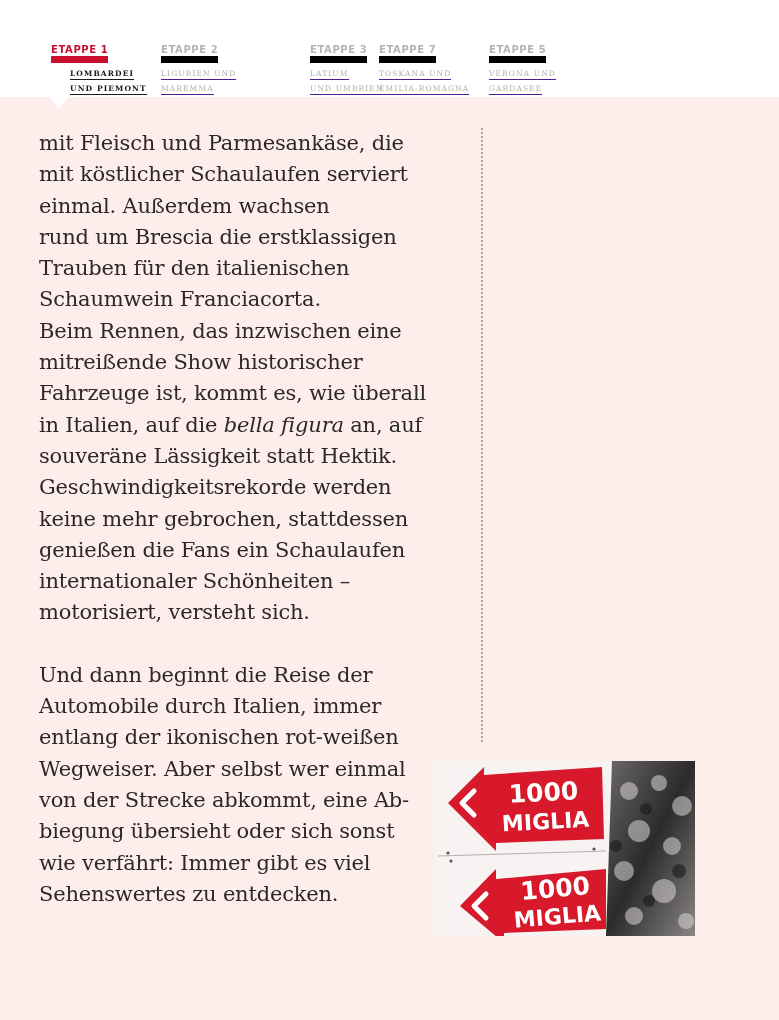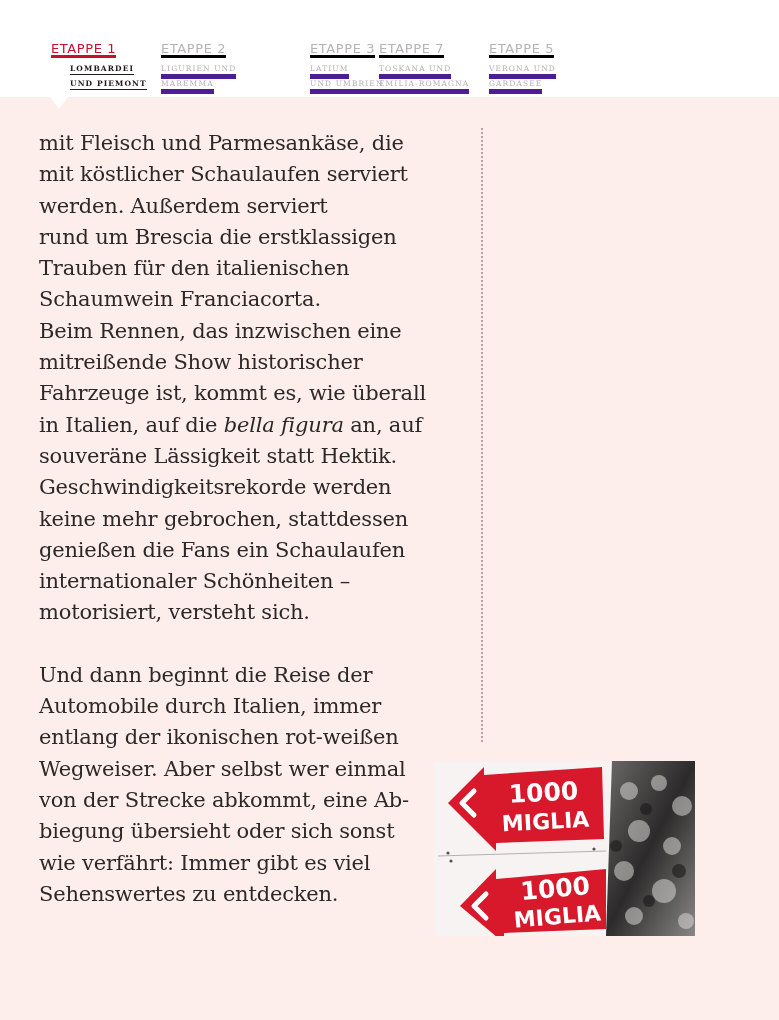--- a/index.html
+++ b/index.html
@@ -14,34 +14,34 @@
       position: absolute; left: 0; top: 0; width: 779px; height: 97px;
       background: #ffffff;
     }
     .stage {
       position: absolute; top: 38px;
       text-decoration: none;
     }
     .stage .num {
       display: inline-block;
       font-family: "DejaVu Sans", sans-serif;
-      font-weight: normal; font-size: 13px; letter-spacing: 0.6px;
+      font-weight: bold; font-size: 10px; letter-spacing: 0.6px;
       color: #b8b3b3;
-      border-bottom: 3px solid #000000;
+      border-bottom: 7px solid #000000;
       padding-bottom: 1px;
       line-height: 10px;
     }
     .stage .name {
       font-family: "DejaVu Serif", serif;
       font-size: 7.5px; letter-spacing: 1.1px;
       color: #b5b0b0;
       line-height: 15px;
     }
     .stage .name span {
-      border-bottom: 5px solid #4c1d95;
+      border-bottom: 1px solid #4c1d95;
       padding-bottom: 1px;
     }
     .stage.active .num { color: #c8102e; border-bottom-color: #c8102e; }
     .stage.active .name { color: #1f1a1a; font-weight: bold; margin-left: 19px; }
     .stage.active .name span { border-bottom: 1.5px solid #1f1a1a; }
     .pointer {
       position: absolute; left: 50px; top: 97px;
       width: 0; height: 0;
       border-left: 9px solid transparent;
       border-right: 9px solid transparent;
@@ -105,21 +105,21 @@
       <span>GARDASEE</span>
     </div>
   </a>
 </header>
 <div class="pointer"></div>
 
 <main class="article">
   <p>
     <span class="line">mit Fleisch und Parmesankäse, die</span>
     <span class="line">mit köstlicher Schaulaufen serviert</span>
-    <span class="line">werden. Außerdem serviert</span>
+    <span class="line">einmal. Außerdem wachsen</span>
     <span class="line">rund um Brescia die erstklassigen</span>
     <span class="line">Trauben für den italienischen</span>
     <span class="line">Schaumwein Franciacorta.</span>
     <span class="line">Beim Rennen, das inzwischen eine</span>
     <span class="line">mitreißende Show historischer</span>
     <span class="line">Fahrzeuge ist, kommt es, wie überall</span>
     <span class="line"><span>in Italien, auf die </span><em>bella figura</em><span> an, auf</span></span>
     <span class="line">souveräne Lässigkeit statt Hektik.</span>
     <span class="line">Geschwindigkeitsrekorde werden</span>
     <span class="line">keine mehr gebrochen, stattdessen</span>

